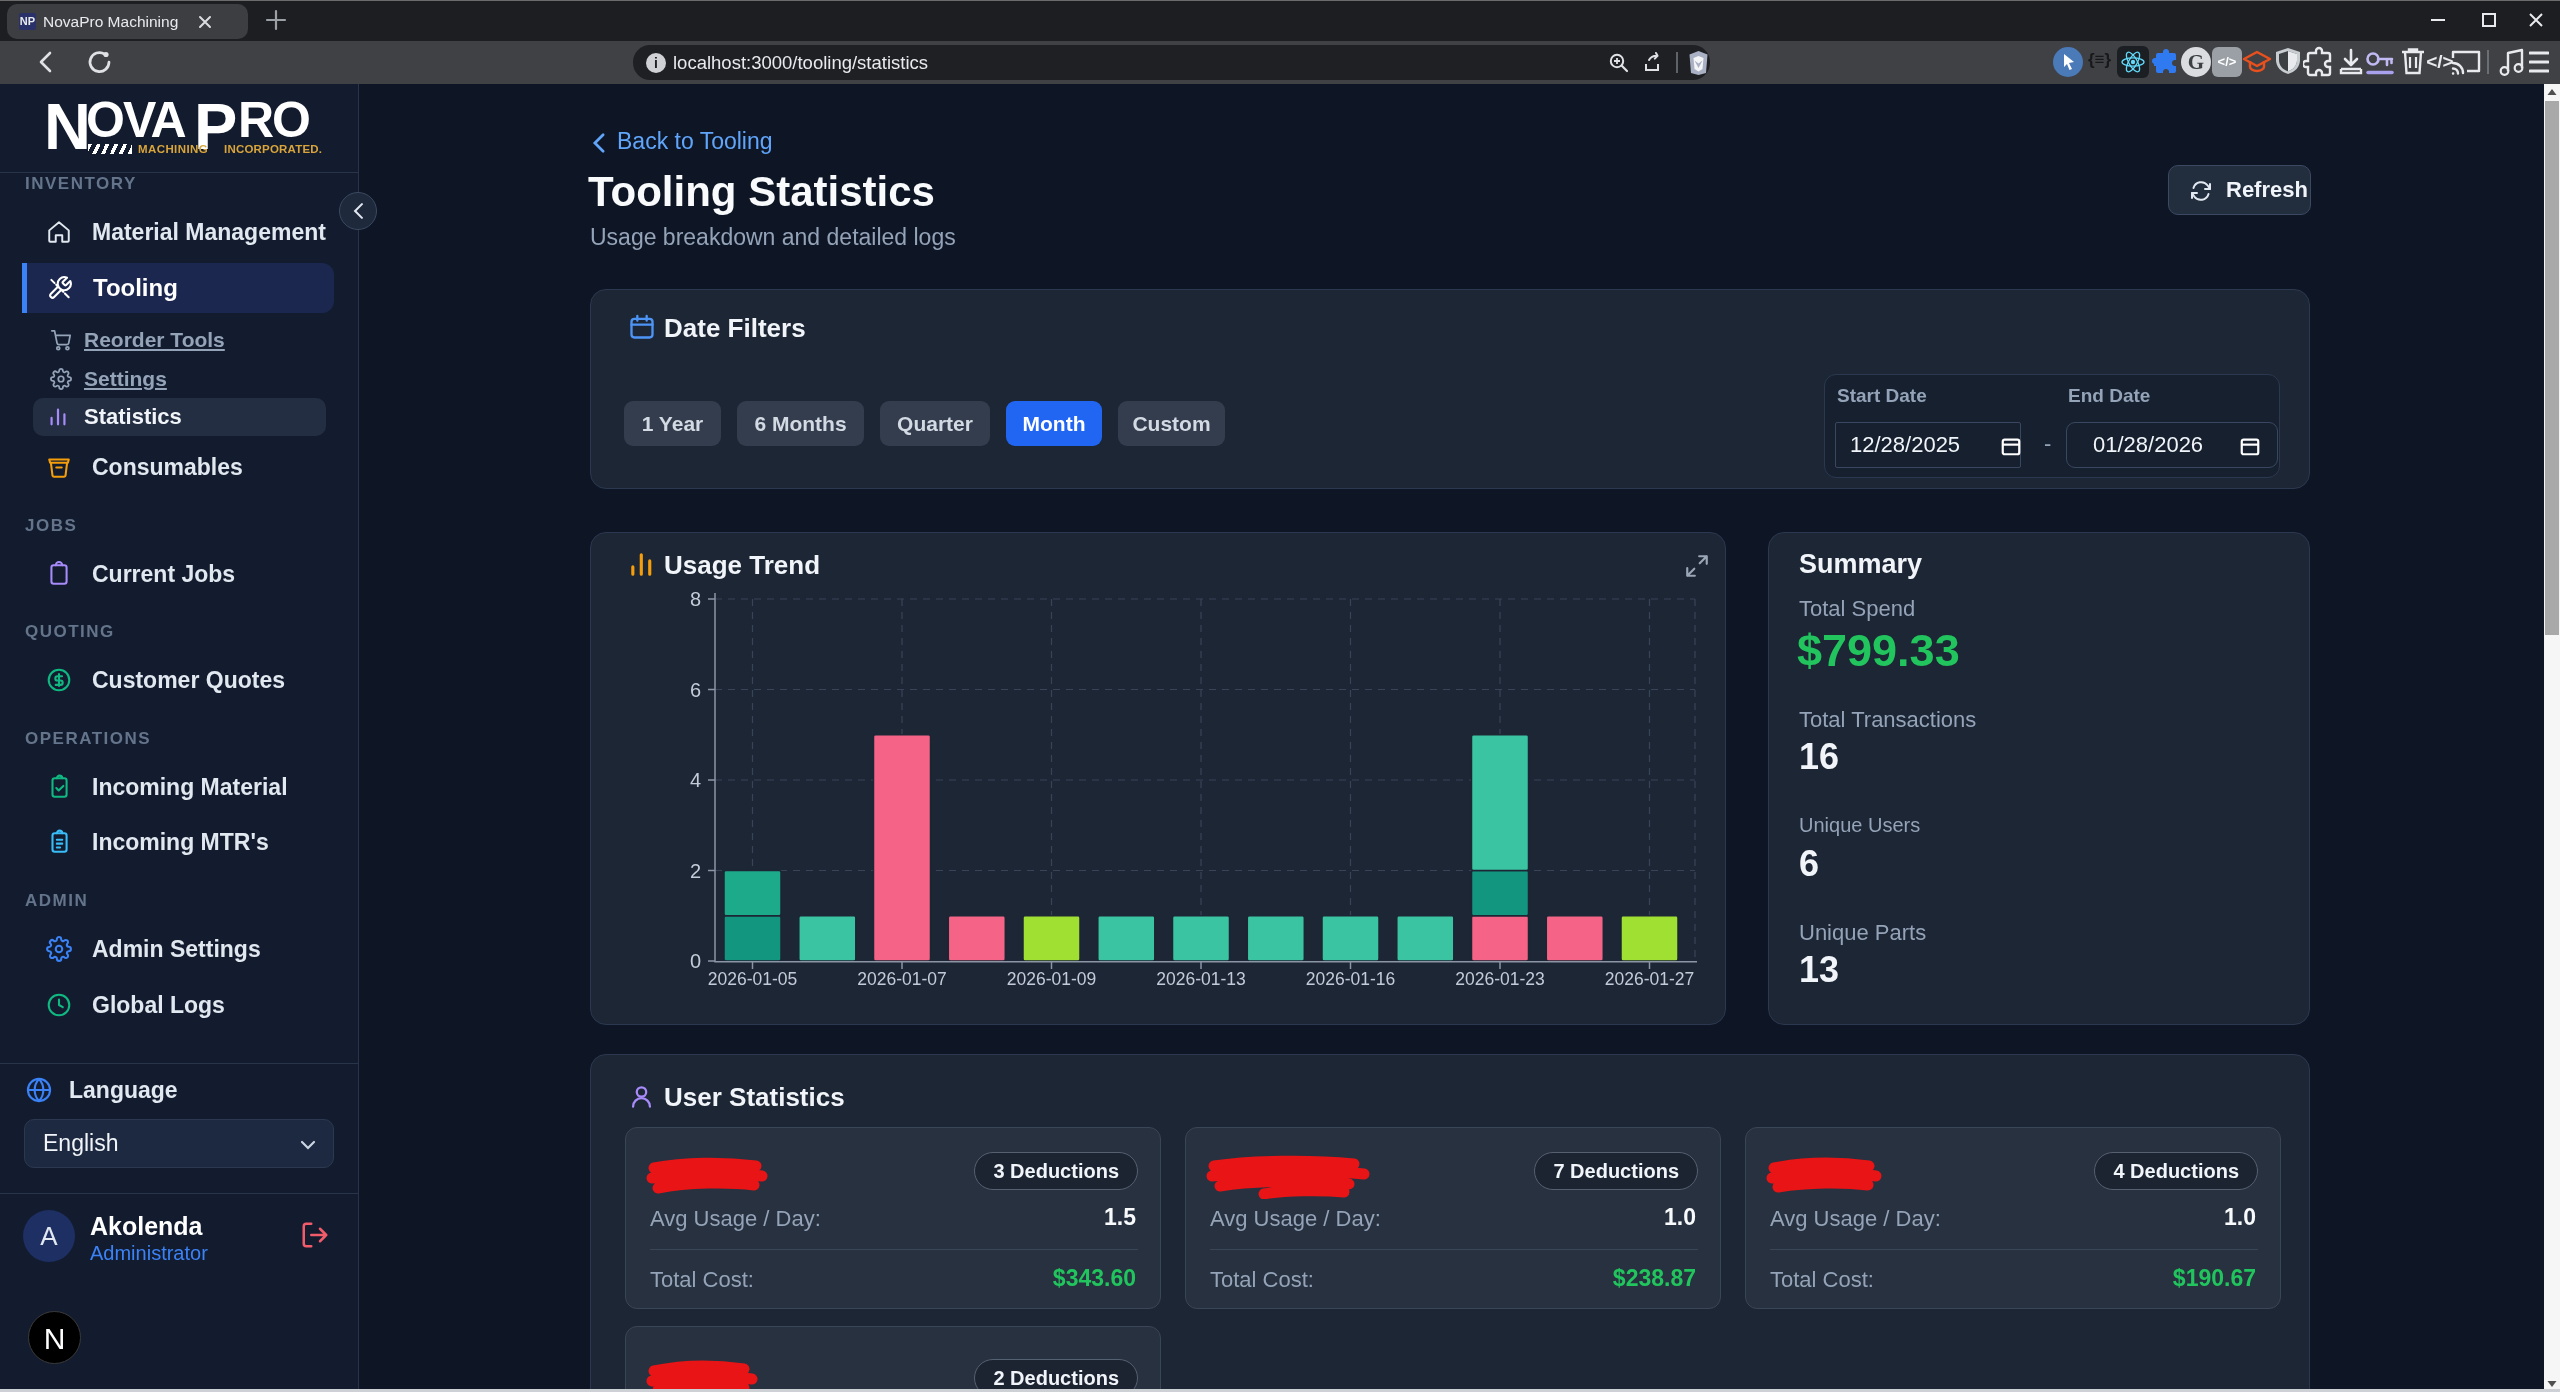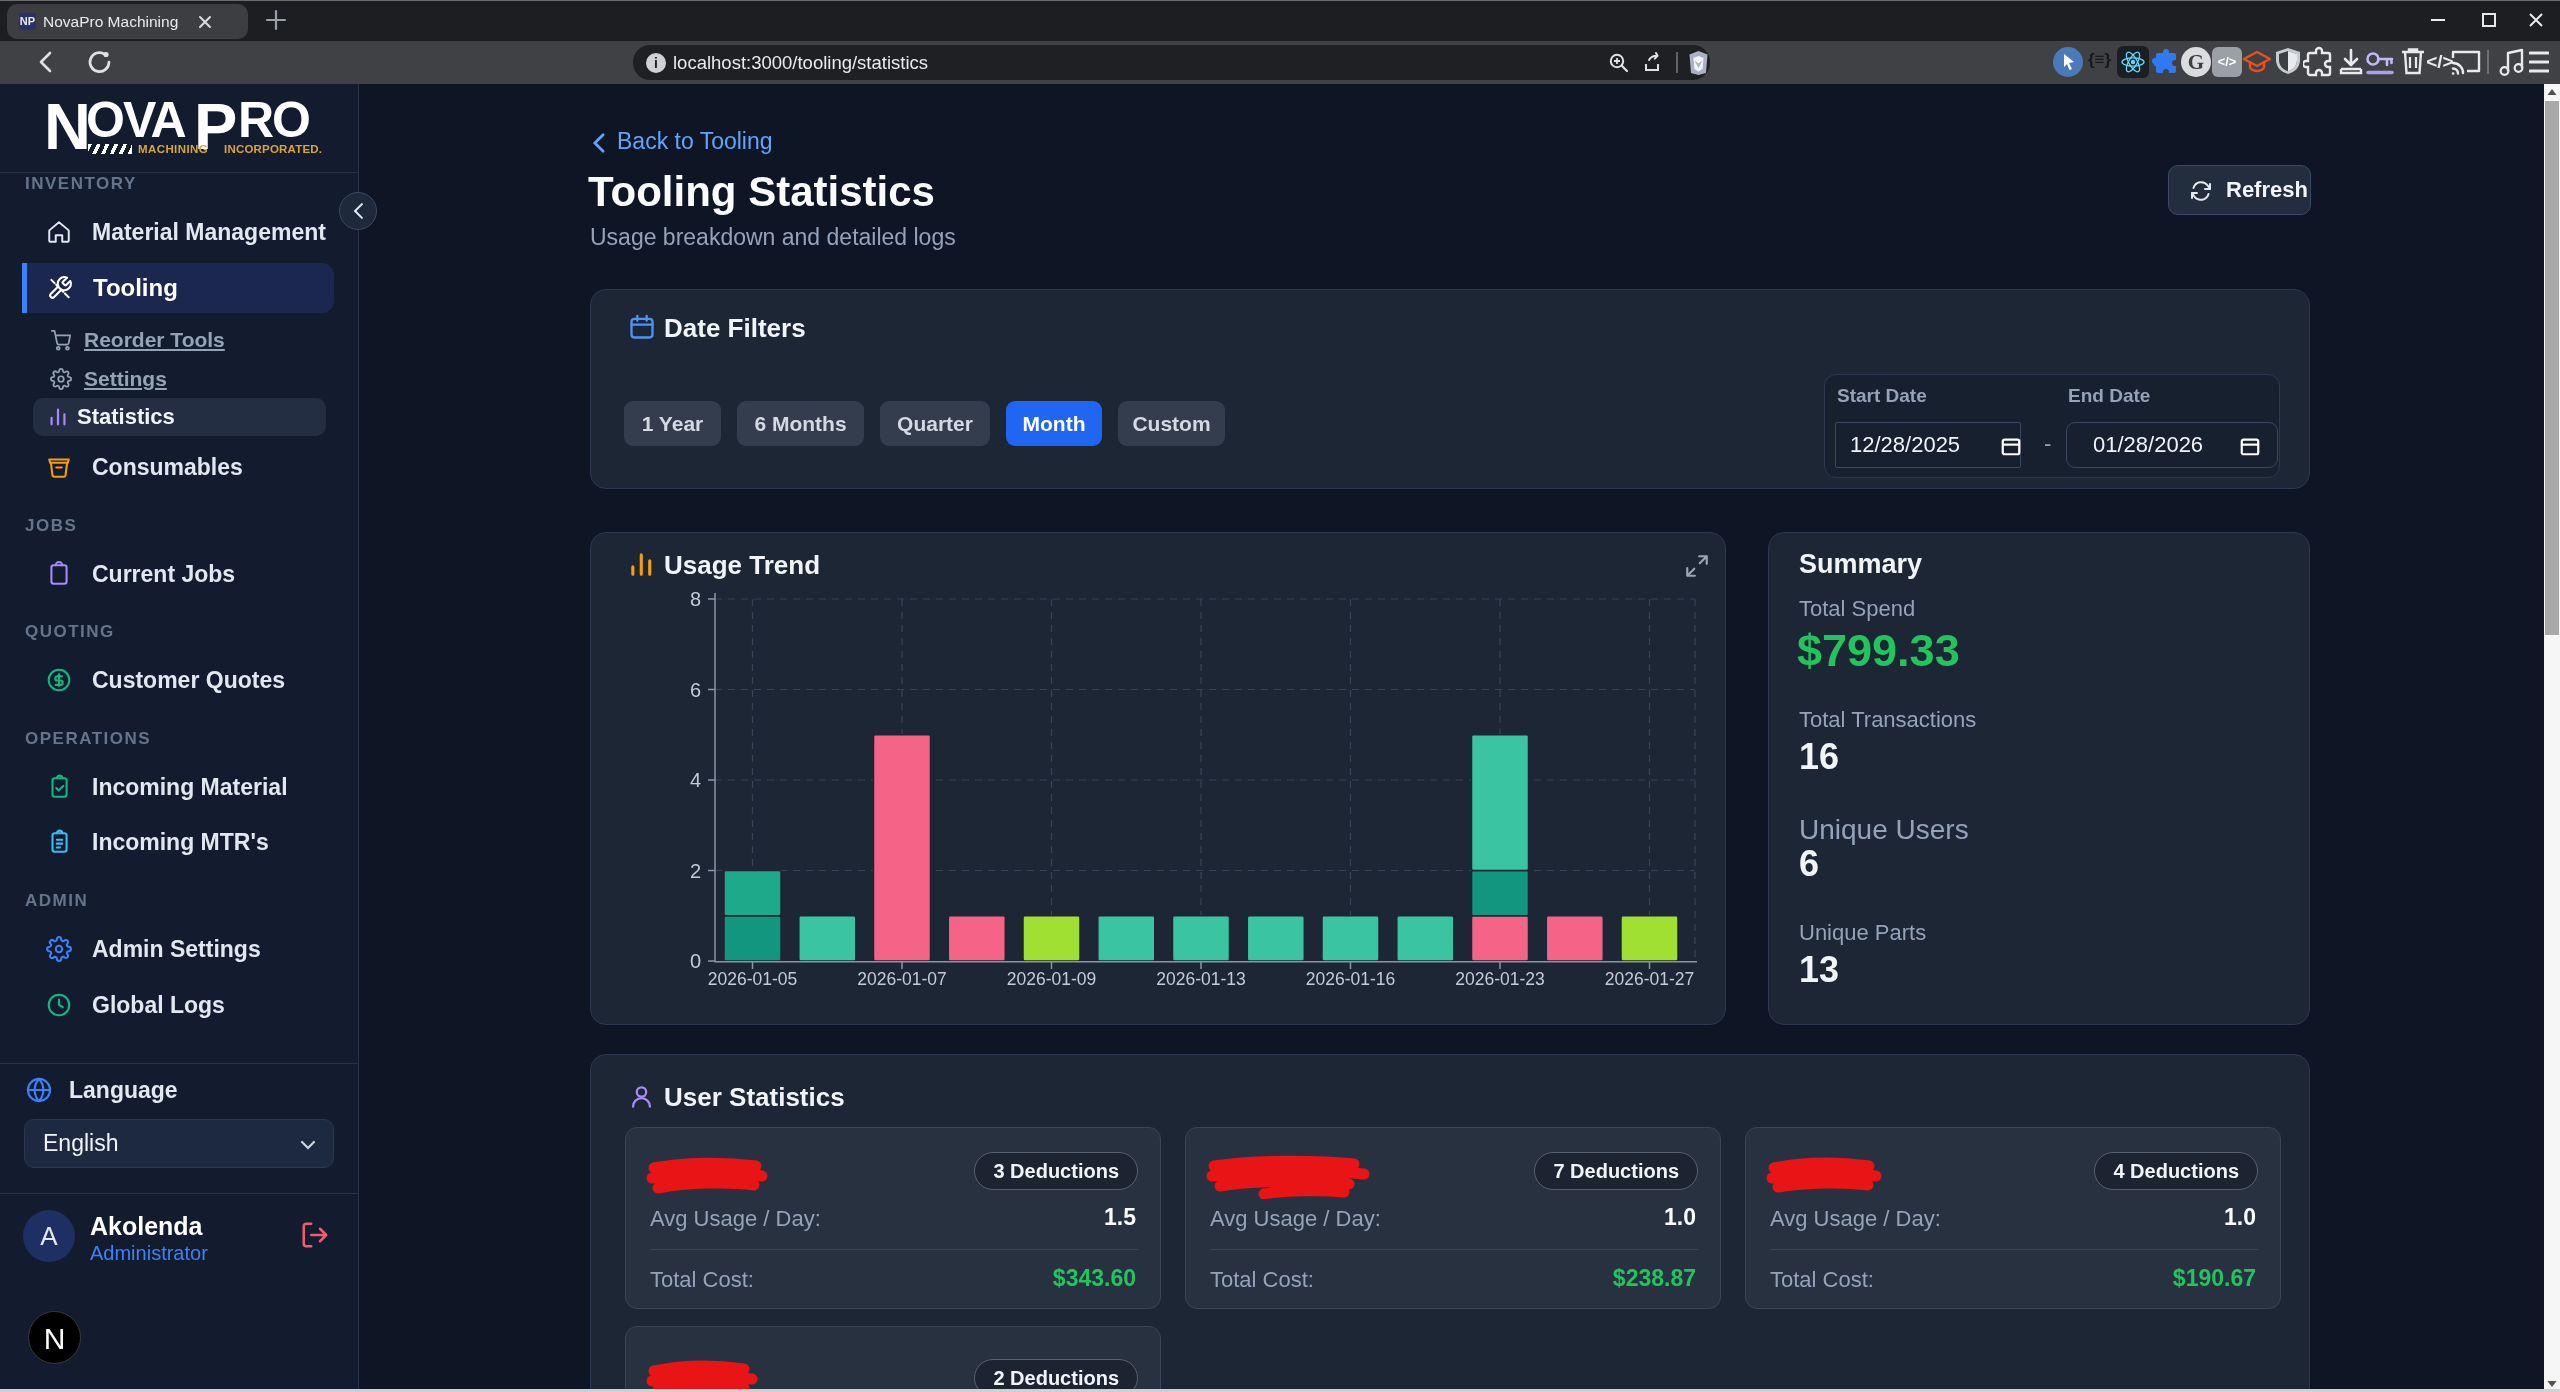--- a/index.html
+++ b/index.html
@@ -192,21 +192,21 @@
           <circle cx="12" cy="12" r="3"></circle>
           <path d="M19.4 15a1.65 1.65 0 0 0 .33 1.82l.06.06a2 2 0 1 1-2.83 2.83l-.06-.06a1.65 1.65 0 0 0-1.82-.33 1.65 1.65 0 0 0-1 1.51V21a2 2 0 1 1-4 0v-.09A1.65 1.65 0 0 0 9 19.4a1.65 1.65 0 0 0-1.82.33l-.06.06a2 2 0 1 1-2.83-2.83l.06-.06a1.65 1.65 0 0 0 .33-1.82 1.65 1.65 0 0 0-1.51-1H3a2 2 0 1 1 0-4h.09A1.65 1.65 0 0 0 4.6 9a1.65 1.65 0 0 0-.33-1.82l-.06-.06a2 2 0 1 1 2.83-2.83l.06.06a1.65 1.65 0 0 0 1.82.33H9a1.65 1.65 0 0 0 1-1.51V3a2 2 0 1 1 4 0v.09a1.65 1.65 0 0 0 1 1.51 1.65 1.65 0 0 0 1.82-.33l.06-.06a2 2 0 1 1 2.83 2.83l-.06.06a1.65 1.65 0 0 0-.33 1.82V9a1.65 1.65 0 0 0 1.51 1H21a2 2 0 1 1 0 4h-.09a1.65 1.65 0 0 0-1.51 1z"></path>
         </svg>
       <div class="subtext">Settings</div>
     </div>
 
     <div class="navitem" style="top:314px;height:38px;left:33px;width:293px;background:#232e42;border-radius:10px;">
       <svg class="abs" style="left:14px;top:8px;width:22px;height:22px;" viewBox="0 0 24 24" fill="none" stroke="#a78bfa" stroke-width="2.4" stroke-linecap="round">
           <path d="M5 13 V20 M12 4 V20 M19 9 V20"></path>
         </svg>
-      <div class="abs" style="left:44px;top:50%;transform:translateY(-50%);color:#f1f5f9;font-size:22px;font-weight:bold;">Statistics</div>
+      <div class="abs" style="left:51px;top:50%;transform:translateY(-50%);color:#f1f5f9;font-size:22px;font-weight:bold;">Statistics</div>
     </div>
 
     <div class="navitem" style="top:357px;height:52px;">
       <svg class="icon24" viewBox="0 0 24 24" fill="none" stroke="#f59e0b" stroke-width="1.9" stroke-linecap="round" stroke-linejoin="round">
           <path d="M3 5 H21 L20.2 8 H3.8 Z"></path>
           <path d="M4.5 8 L6 20 a1.5 1.5 0 0 0 1.5 1 h9 a1.5 1.5 0 0 0 1.5 -1 L19.5 8"></path>
           <path d="M9.5 12.5 h5"></path>
         </svg>
       <div class="navtext">Consumables</div>
     </div>
@@ -415,21 +415,21 @@
         </g>
       </svg>
     </div>
 
     <div class="card" style="left:1408px;top:448px;width:542px;height:493px;">
       <div class="abs" style="left:30px;top:16px;color:#f1f5f9;font-size:27px;font-weight:bold;">Summary</div>
       <div class="abs" style="left:30px;top:63px;color:#94a3b8;font-size:22px;">Total Spend</div>
       <div class="abs" style="left:28px;top:92px;color:#21c45d;font-size:45px;font-weight:bold;">$799.33</div>
       <div class="abs" style="left:30px;top:174px;color:#94a3b8;font-size:22px;">Total Transactions</div>
       <div class="abs" style="left:30px;top:203px;color:#f1f5f9;font-size:36px;font-weight:bold;">16</div>
-      <div class="abs" style="left:30px;top:281px;color:#94a3b8;font-size:28px;">Unique Users</div>
+      <div class="abs" style="left:30px;top:281px;color:#94a3b8;font-size:20px;">Unique Users</div>
       <div class="abs" style="left:30px;top:310px;color:#f1f5f9;font-size:36px;font-weight:bold;">6</div>
       <div class="abs" style="left:30px;top:387px;color:#94a3b8;font-size:22px;">Unique Parts</div>
       <div class="abs" style="left:30px;top:416px;color:#f1f5f9;font-size:36px;font-weight:bold;">13</div>
     </div>
 
     <div class="card" style="left:230px;top:970px;width:1720px;height:560px;">
       <svg class="abs" style="left:37px;top:28px;width:27px;height:27px;" viewBox="0 0 24 24" fill="none" stroke="#a78bfa" stroke-width="2" stroke-linecap="round">
           <circle cx="12" cy="8" r="4.2"></circle>
           <path d="M4.5 21 a7.5 7.5 0 0 1 15 0"></path>
         </svg>

